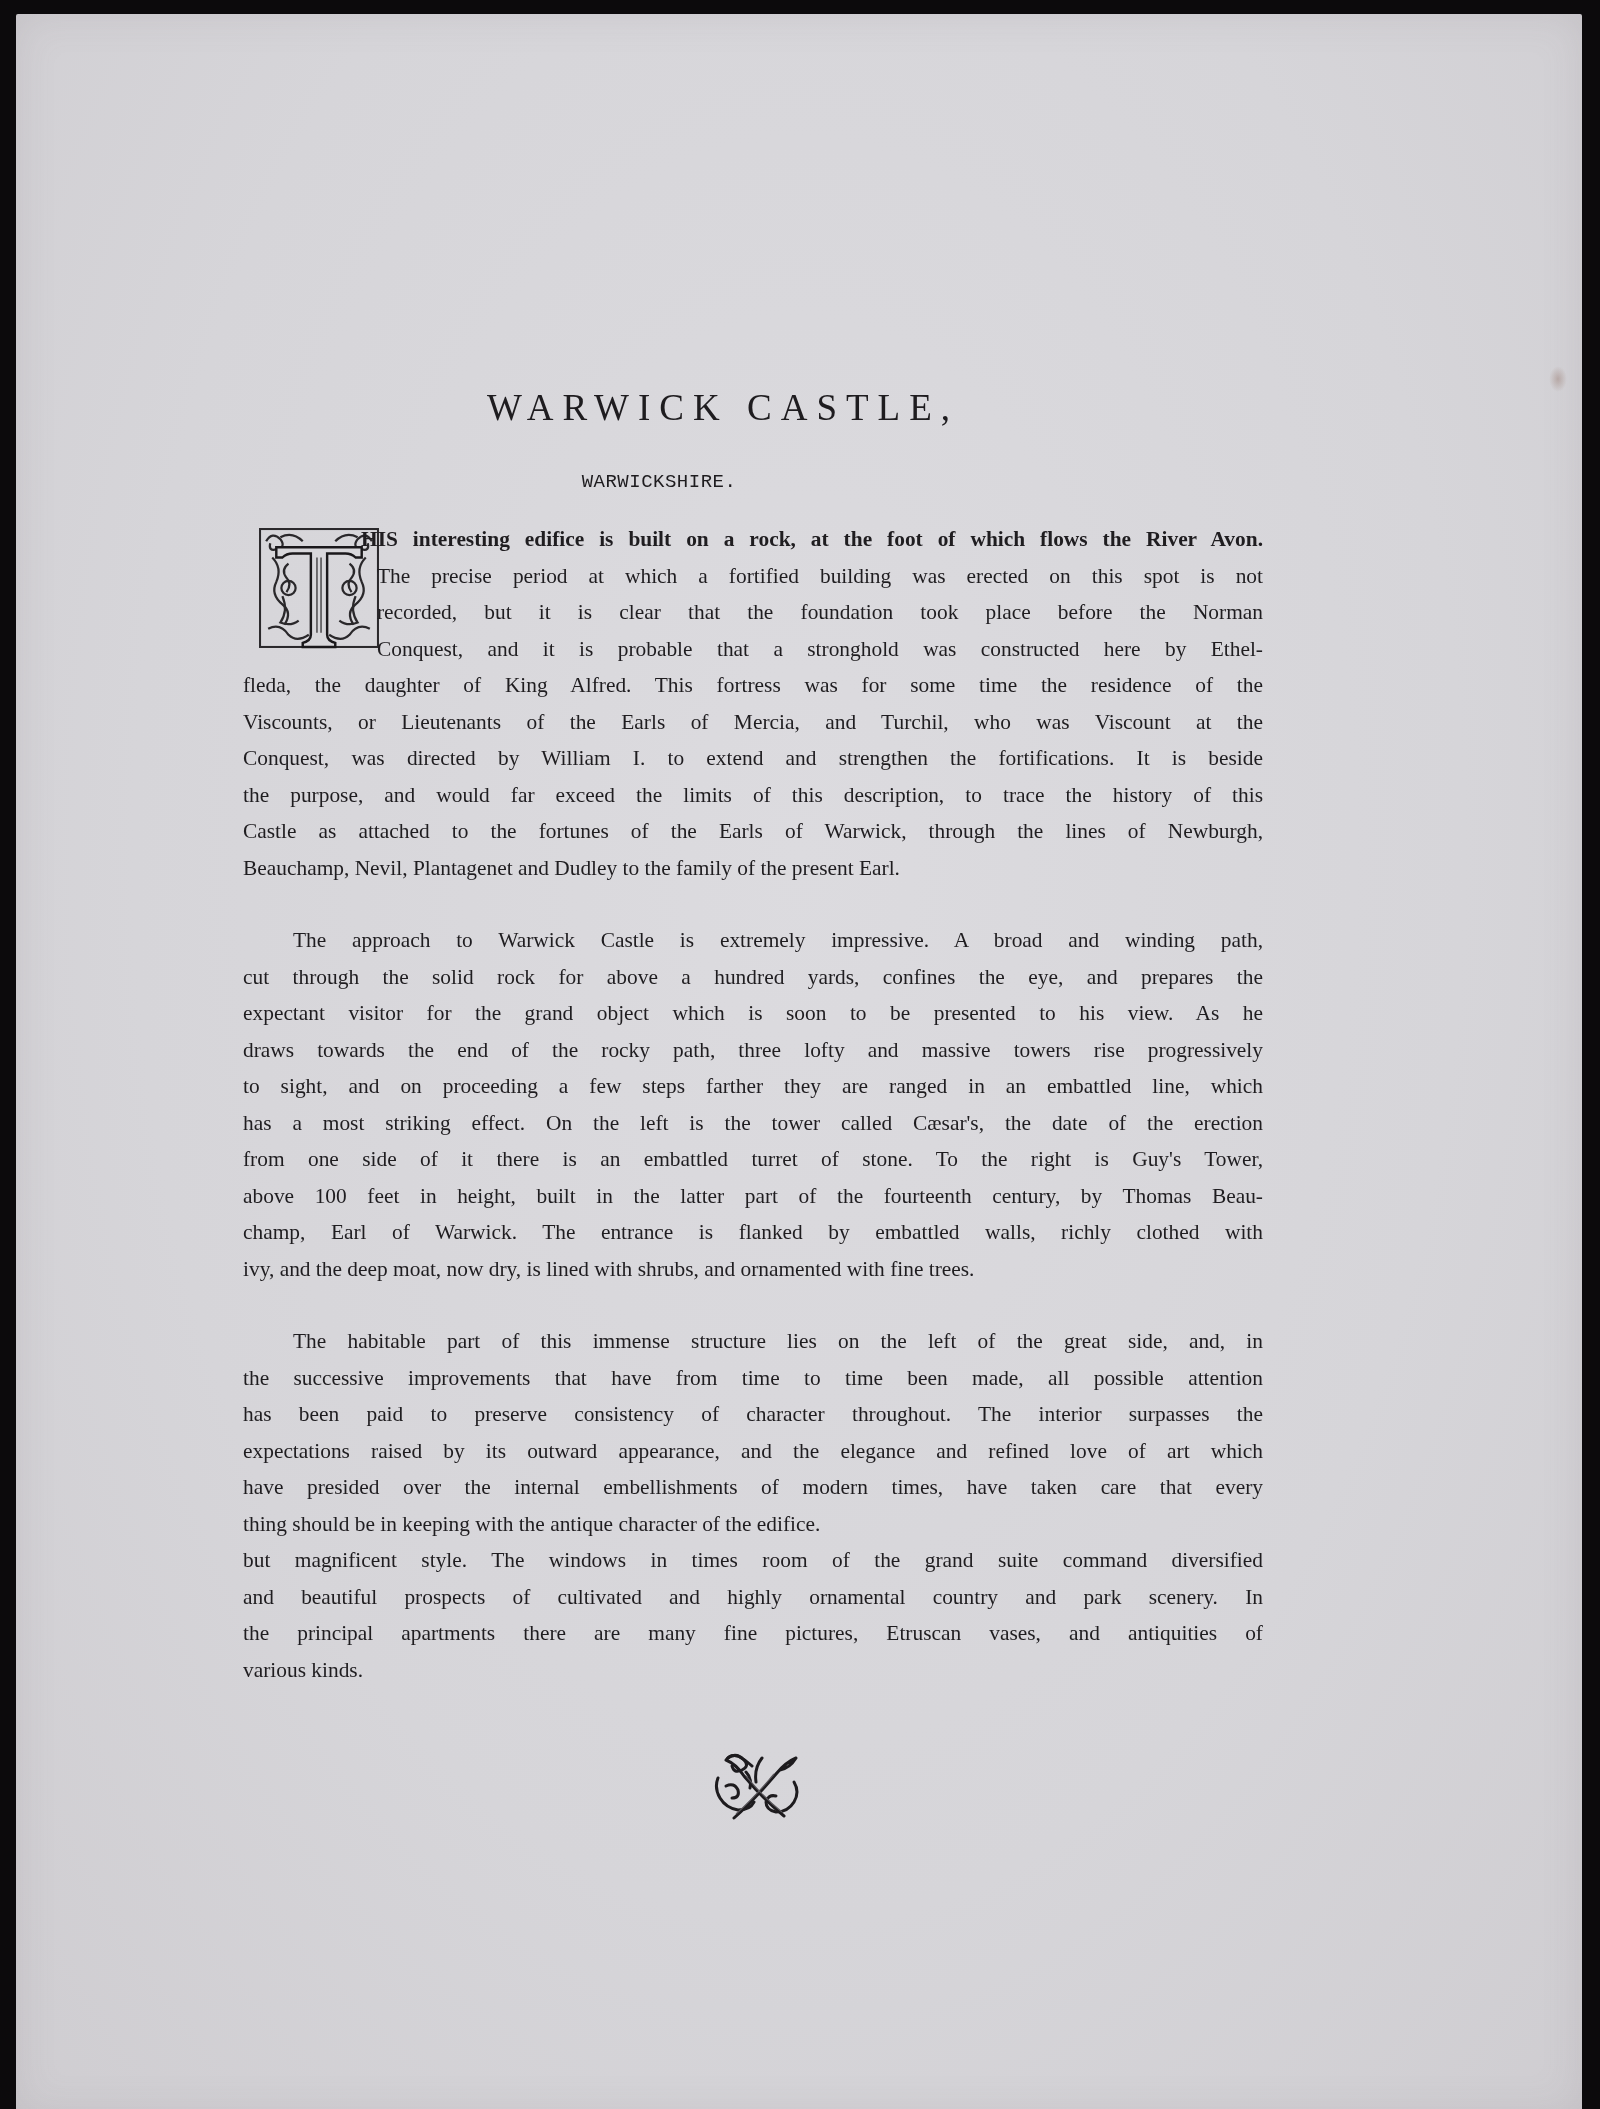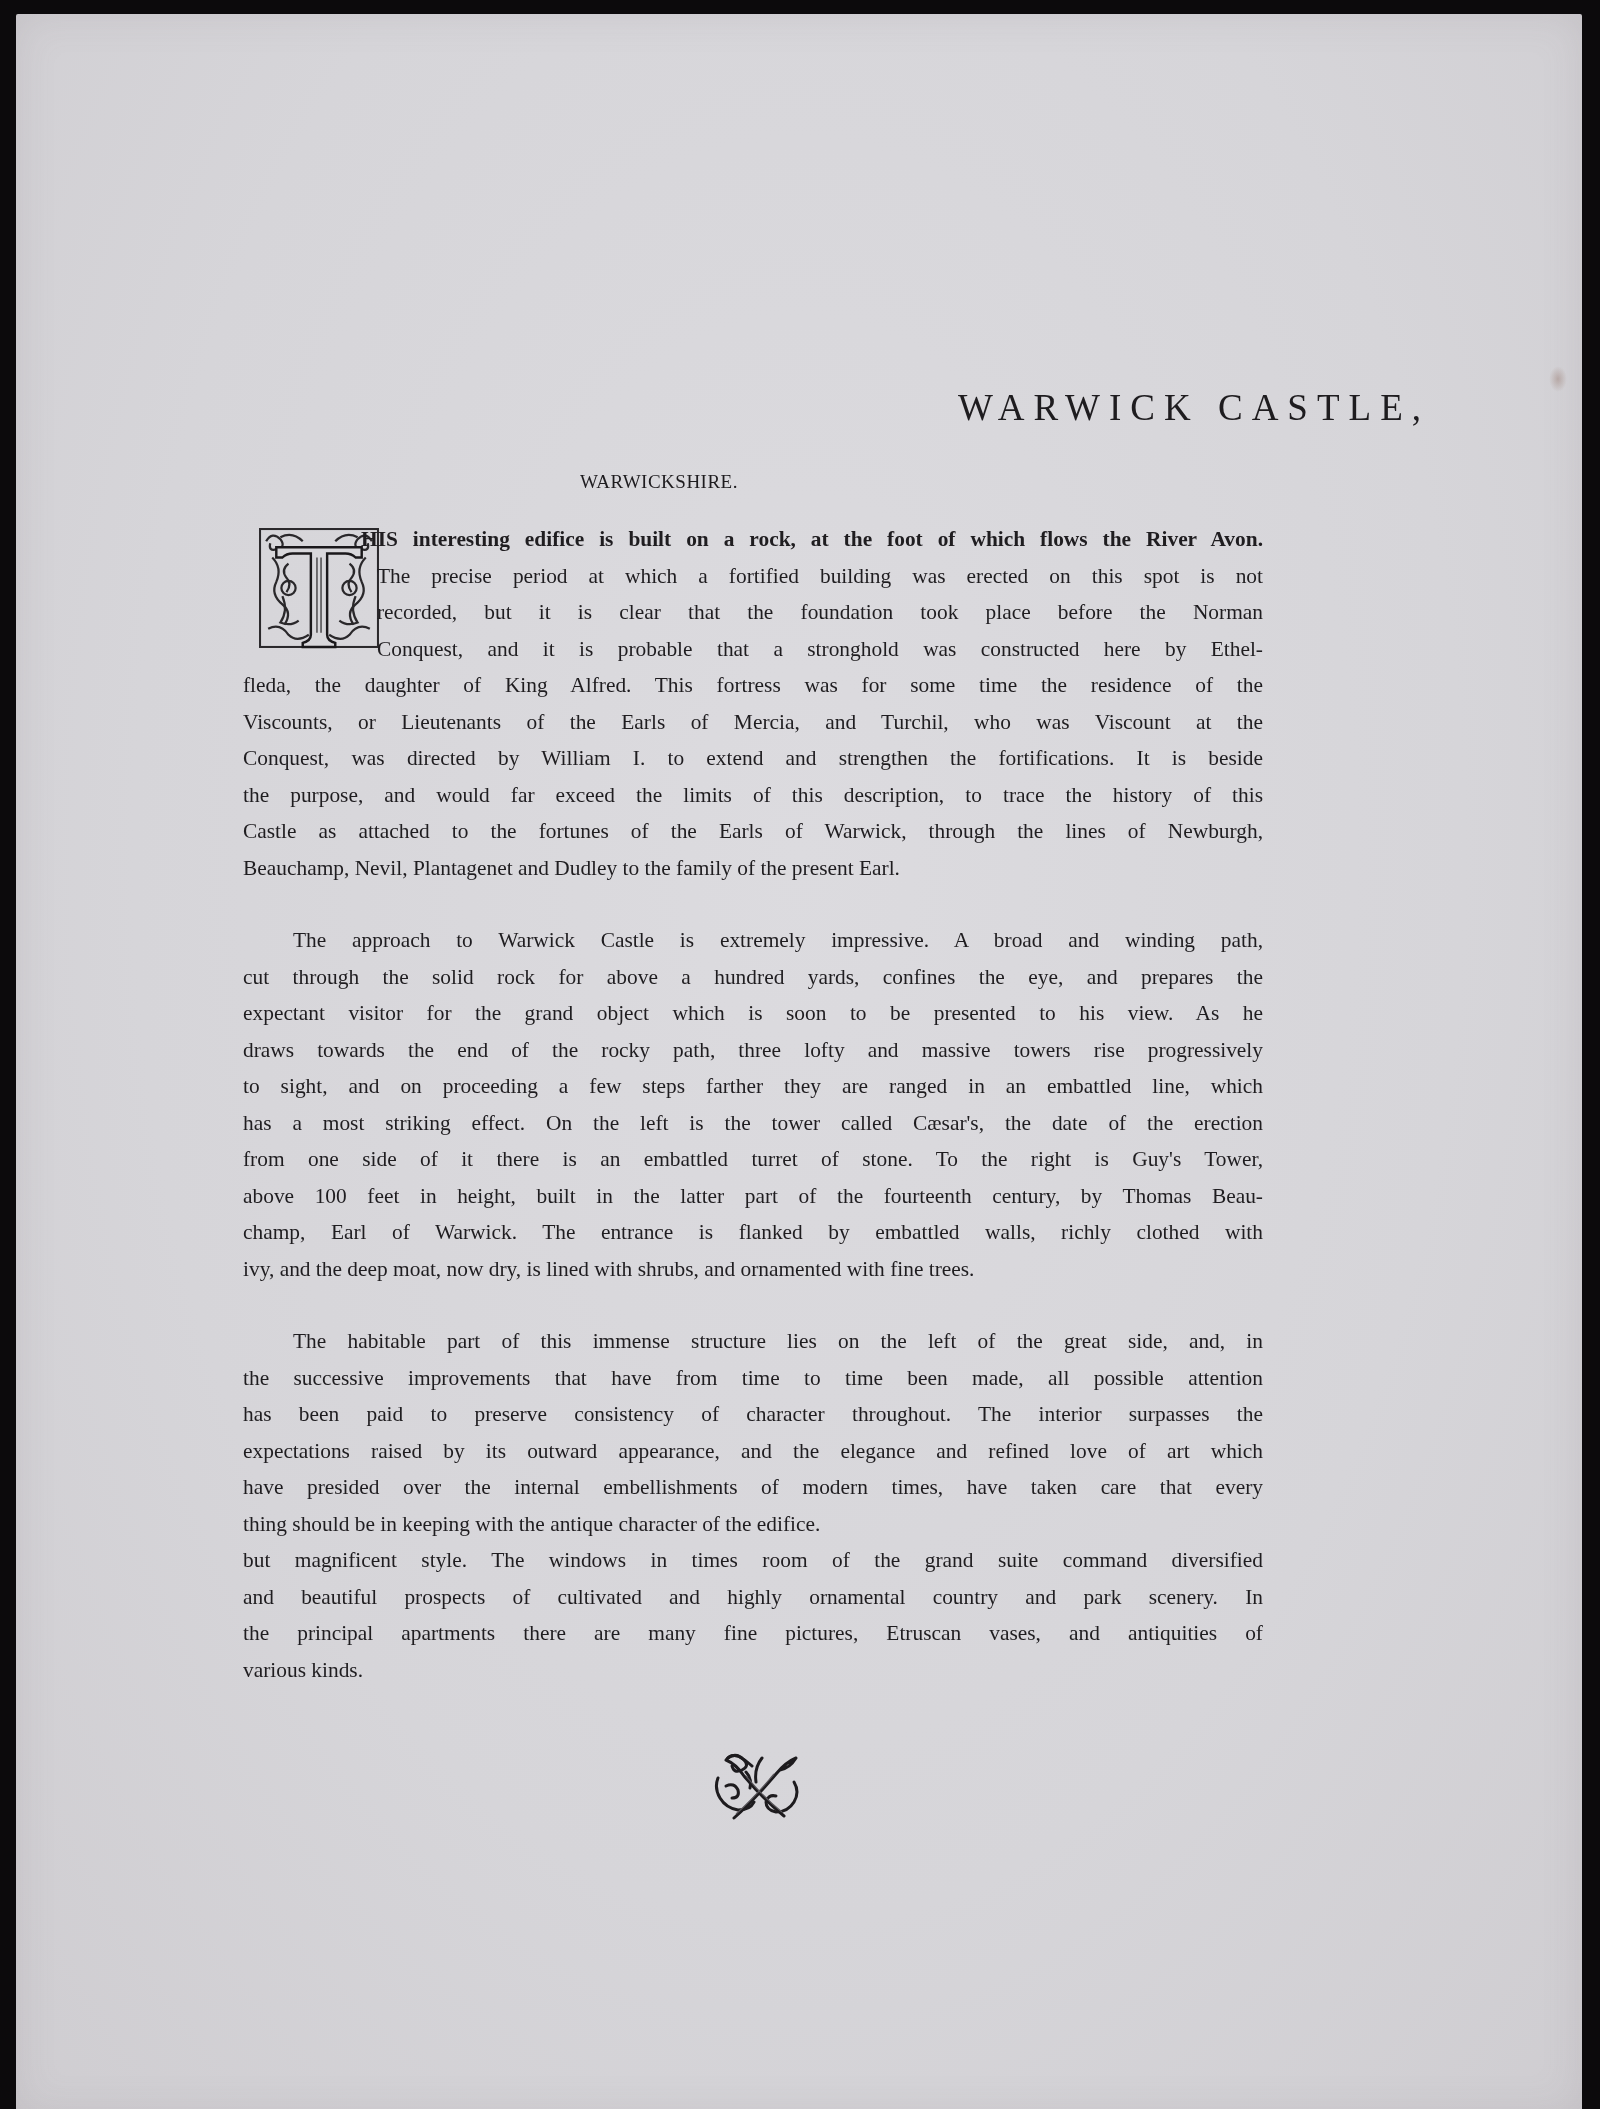--- a/index.html
+++ b/index.html
@@ -31,35 +31,35 @@
       width: 18px;
       height: 26px;
       border-radius: 50%;
       background: radial-gradient(ellipse, rgba(150,120,110,0.45) 0%, rgba(150,120,110,0) 70%);
     }
     .title {
       position: absolute;
       left: 0;
       width: 1414px;
       top: 372px;
-      text-align: right;
+      text-align: center;
       font-family: "Liberation Serif", serif;
       font-size: 37px;
       letter-spacing: 9px;
       color: #1e1c1f;
       font-weight: normal;
       margin: 0;
     }
     .subtitle {
       position: absolute;
       left: 0;
       width: 1286px;
       top: 457px;
       text-align: center;
-      font-family: Liberation Serif, serif;
+      font-family: Liberation Mono, monospace;
       font-size: 19px;
       letter-spacing: 0.5px;
       color: #1e1c1f;
       margin: 0;
     }
     .body-text {
       position: absolute;
       left: 243px;
       top: 521px;
       width: 1020px;

